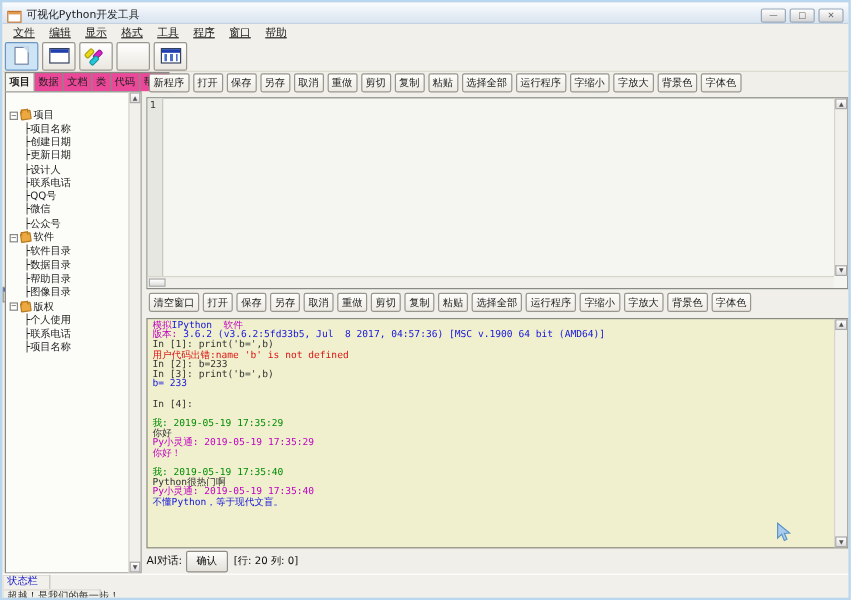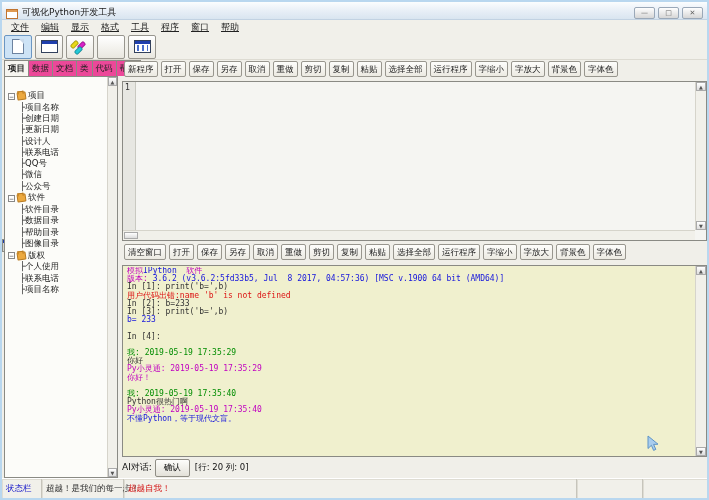--- a/index.html
+++ b/index.html
@@ -95,21 +95,21 @@
   .ai-bar { position:absolute; left:0; right:0; bottom:0; height:21px; display:flex; align-items:center; gap:3px; padding:1px 0; }
   .ai-label { font-size:9px; color:#111; white-space:nowrap; }
   .ai-input { flex:1; height:15px; border:1px solid #7f9db9; background:#fff; font-size:9px; padding:0 3px;
               font-family:"DejaVu Sans","Liberation Sans",sans-serif; }
   .confirm-btn { font-size:8.5px; padding:2px 8px; background:linear-gradient(#fdfdfb,#e3e1d9);
                  border:1px solid #8f8d85; border-radius:2px; white-space:nowrap; }
   .caret-pos { font-size:8.5px; color:#111; white-space:nowrap; padding:0 2px; }
 
   
   .statusbar { position:absolute; left:0; right:0; bottom:0; height:20px; background:#f1f0ea;
-               border-top:1px solid #fff; display:flex; align-items:stretch; }
+               border-top:1px solid #fff; display:flex; align-items:stretch;flex-direction:column; }
   .status-sec { display:flex; align-items:center; padding:0 4px; font-size:8.5px; white-space:nowrap;
                 border-right:1px solid #c6c4bb; box-shadow:inset 1px 1px 0 #dedcd3; }
   .status-sec:nth-child(1){ width:40px; }
   .status-sec:nth-child(2){ width:82px; }
   .status-sec:nth-child(3){ flex:1; }
   .status-sec:nth-child(4){ width:66px; }
   .status-sec:nth-child(5){ width:64px; border-right:none; }
 
   .mouse-cursor { position:absolute; left:644px; top:433px; z-index:50; }
 </style>

